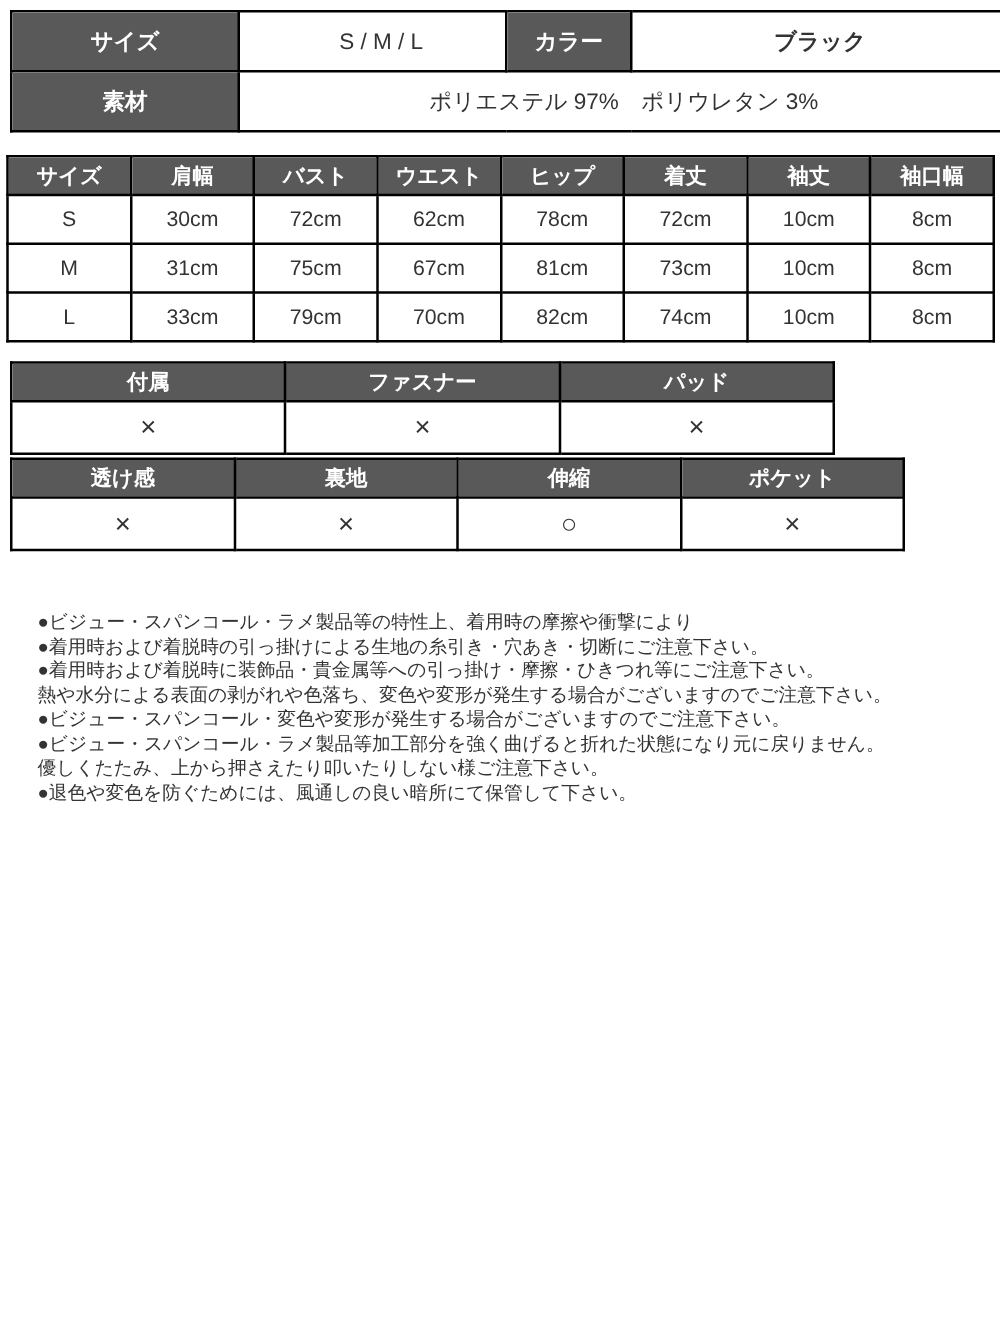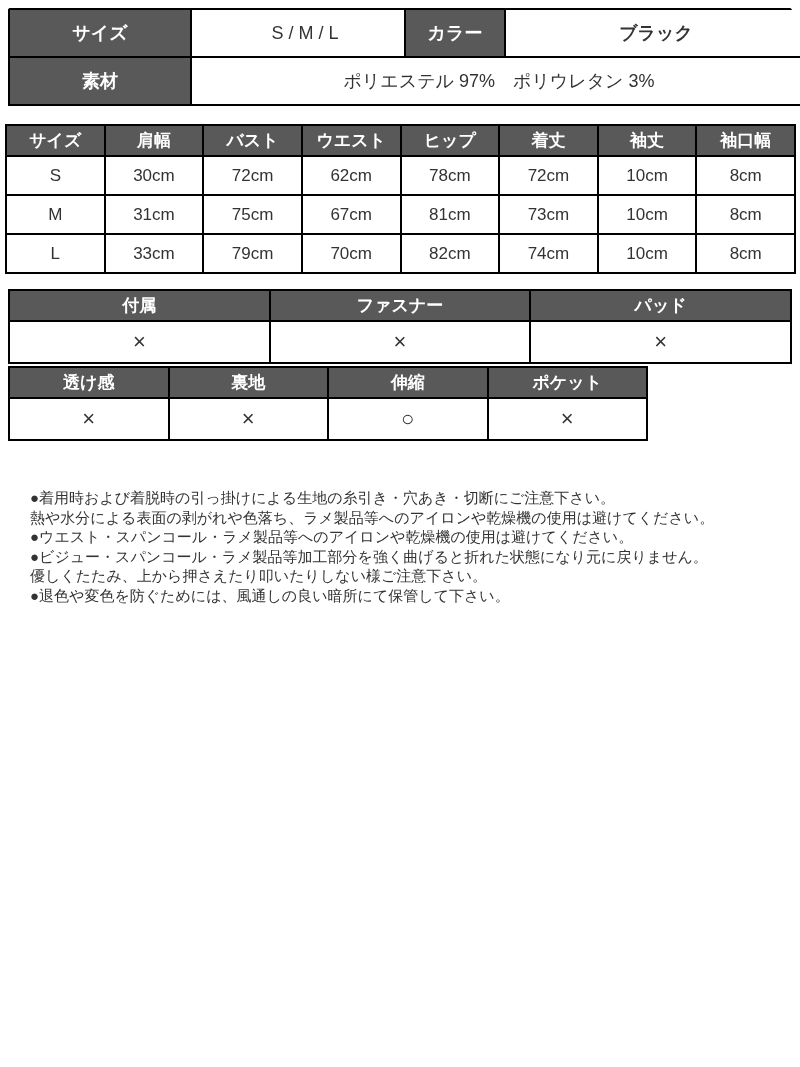--- a/index.html
+++ b/index.html
@@ -4,21 +4,21 @@
 <style>
   html, body {
     margin: 0;
     padding: 0;
     background: #ffffff;
     width: 800px;
     height: 1067px;
     font-family: "Liberation Sans", "DejaVu Sans", sans-serif;
     color: #333333;
   }
-  .page { position: relative; width: 800px; height: 1067px; overflow: hidden; border-radius: 30px; }
+  .page { position: relative; width: 800px; height: 1067px; overflow: hidden; }
 
   table { border-collapse: collapse; table-layout: fixed; }
   td { border: 2px solid #000000; text-align: center; vertical-align: middle; overflow: hidden; white-space: nowrap; }
 
   .hd {
     background: #595959;
     color: #ffffff;
     font-weight: bold;
     font-size: 18px;
   }
@@ -31,22 +31,22 @@
   .t1 .c2 { width: 196px; padding-left: 15px; }
   .t1 .c3 { width: 96px; }
   .t1 .c4 { width: 298px; font-weight: bold; }
 
   
   .t2 { margin: 18px 0 0 5px; width: 791px; }
   .t2 td { height: 35px; font-size: 17px; }
   .t2 td.hd { height: 27px; font-size: 17px; }
 
   
-  .t3 { margin: 15px 0 0 8px; width: 784px; }
-  .t4 { margin: 2px 0 0 8px; width: 640px; }
+  .t3 { margin: 15px 0 0 8px; width: 660px; }
+  .t4 { margin: 2px 0 0 8px; width: 716px; }
   .t3 td.hd, .t4 td.hd { height: 27px; font-size: 17px; }
   .t3 td.val, .t4 td.val { height: 38px; }
   .mark { font-size: 22px; font-weight: normal; color: #333333; }
 
   
   .care {
     margin: 47px 0 0 30px;
     font-size: 15px;
     line-height: 19.5px;
     color: #333333;
@@ -144,21 +144,23 @@
     <tr>
       <td class="val mark">×</td>
       <td class="val mark">×</td>
       <td class="val mark">○</td>
       <td class="val mark">×</td>
     </tr>
   </tbody>
     </table>
 
   <div class="care">
+    <div>●ビジュー・スパンコール・ラメ製品等の特性上、着用時の摩擦や衝撃により</div>
     <div>●着用時および着脱時の引っ掛けによる生地の糸引き・穴あき・切断にご注意下さい。</div>
-    <div>熱や水分による表面の剥がれや色落ち、ラメ製品等へのアイロンや乾燥機の使用は避けてください。</div>
-    <div>●ウエスト・スパンコール・ラメ製品等へのアイロンや乾燥機の使用は避けてください。</div>
+    <div>●着用時および着脱時に装飾品・貴金属等への引っ掛け・摩擦・ひきつれ等にご注意下さい。</div>
+    <div>熱や水分による表面の剥がれや色落ち、変色や変形が発生する場合がございますのでご注意下さい。</div>
+    <div>●ビジュー・スパンコール・変色や変形が発生する場合がございますのでご注意下さい。</div>
     <div>●ビジュー・スパンコール・ラメ製品等加工部分を強く曲げると折れた状態になり元に戻りません。</div>
     <div>優しくたたみ、上から押さえたり叩いたりしない様ご注意下さい。</div>
     <div>●退色や変色を防ぐためには、風通しの良い暗所にて保管して下さい。</div>
   </div>
 
 </div>
 
 </body></html>

